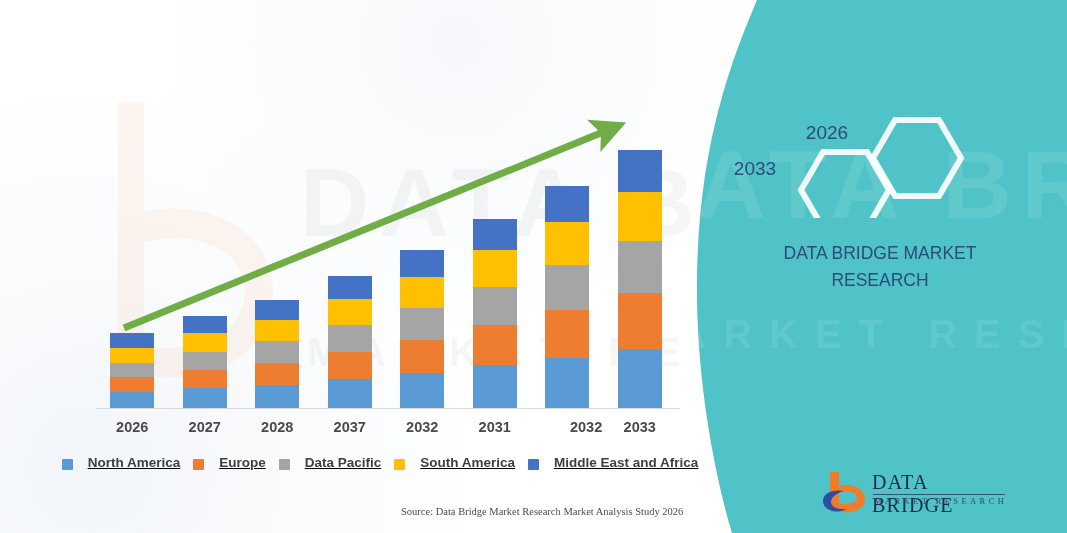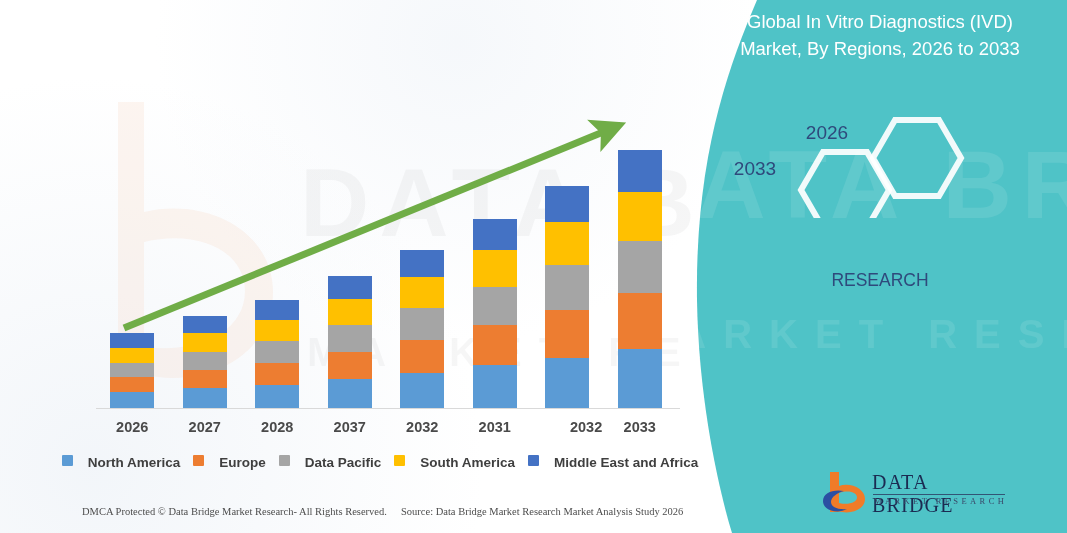--- a/index.html
+++ b/index.html
@@ -124,23 +124,24 @@
     top: 455px;
     width: 640px;
     display: flex;
     justify-content: center;
     align-items: center;
     gap: 13px;
     flex-wrap: nowrap;
   }
   .legend-item {
     display: flex;
-    align-items: flex-start;
+    align-items: flex-end;
     gap: 15px;
     white-space: nowrap;
+    text-decoration: underline;
   }
   .legend-swatch {
     width: 11px; height: 11px;
     border-radius: 1px;
     flex: 0 0 auto;
   }
   .legend-label {
     font-size: 13.5px;
     font-weight: 700;
     color: #3f3f3f;
@@ -366,43 +367,41 @@
         <span class="legend-swatch" style="background: rgb(255, 192, 0);"></span>
         <span class="legend-label">South America</span>
       </div>
       <div class="legend-item">
         <span class="legend-swatch" style="background: rgb(68, 114, 196);"></span>
         <span class="legend-label">Middle East and Africa</span>
       </div>
     </div>
 
   <div class="footer">
-    <span class="footer-dmca">DMCA Protected © Data Bridge Market Research- All Rights Reserved.</span>
     <span class="footer-source">Source: Data Bridge Market Research  Market Analysis Study 2026</span>
   </div>
 
   <div class="right-panel">
     <svg width="380" height="533" viewBox="0 0 380 533" style="position:absolute;left:0;top:0;">
       <path d="M70 0 L380 0 L380 533 L45 533 C45 533, 12 430, 10 300 C8 160, 40 70, 70 0 Z" fill="#4FC3C7"></path>
     </svg>
 
     <div class="panel-wm">DATA BRIDGE</div>
     <div class="panel-wm2">MARKET RESEARCH</div>
 
-    <div class="panel-title">Global In Vitro Diagnostics (IVD) Market, By Regions, 2026 to 2033</div>
 
     <svg class="hexes" viewBox="0 0 220 120">
       <polygon points="88,60 110,22 154,22 176,60 154,98 110,98" fill="none" stroke="#ffffff" stroke-width="6" opacity="0.92"></polygon>
       <polygon points="16,92 38,54 82,54 104,92 82,130 38,130" fill="none" stroke="#ffffff" stroke-width="6" opacity="0.92"></polygon>
     </svg>
     <div class="hex-label hex-2026">2026</div>
     <div class="hex-label hex-2033">2033</div>
 
     <div class="brand-line">
-      <br>
+      <span>DATA BRIDGE MARKET</span><br>
       <span>RESEARCH</span>
     </div>
 
     <div class="logo">
       <svg width="52" height="52" viewBox="0 0 52 52" style="position:absolute;left:0;top:2px;">
         <path d="M10 4 L10 44 L19 44 L19 4 Z" fill="#F07B28"></path>
         <path d="M19 18 C31 14, 45 21, 45 31 C45 40, 34 46, 22 44 L19 43.4 L19 35 C29 37.5, 37 34, 37 29.5 C37 24.5, 29 21.5, 19 25 Z" fill="#F07B28"></path>
         <path d="M3 33 C3 25, 13 21, 24 23 C17 25, 11 29, 11 34 C11 39, 18 42, 27 41 C18 46, 3 43, 3 33 Z" fill="#2B4FA2"></path>
       </svg>
       <div class="logo-text">DATA BRIDGE</div>

